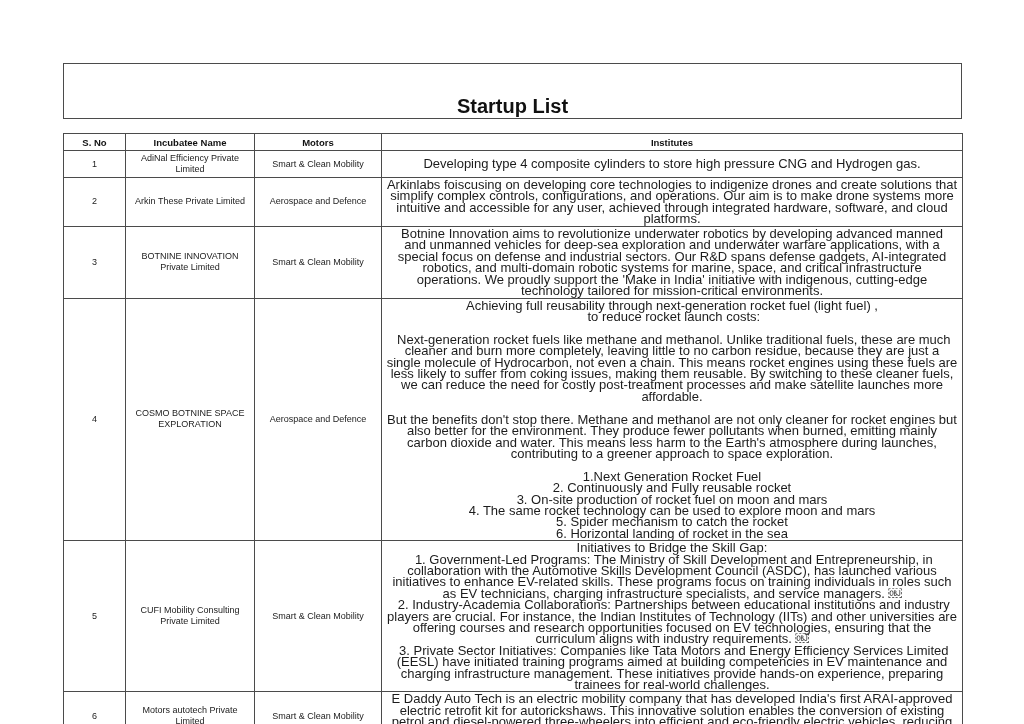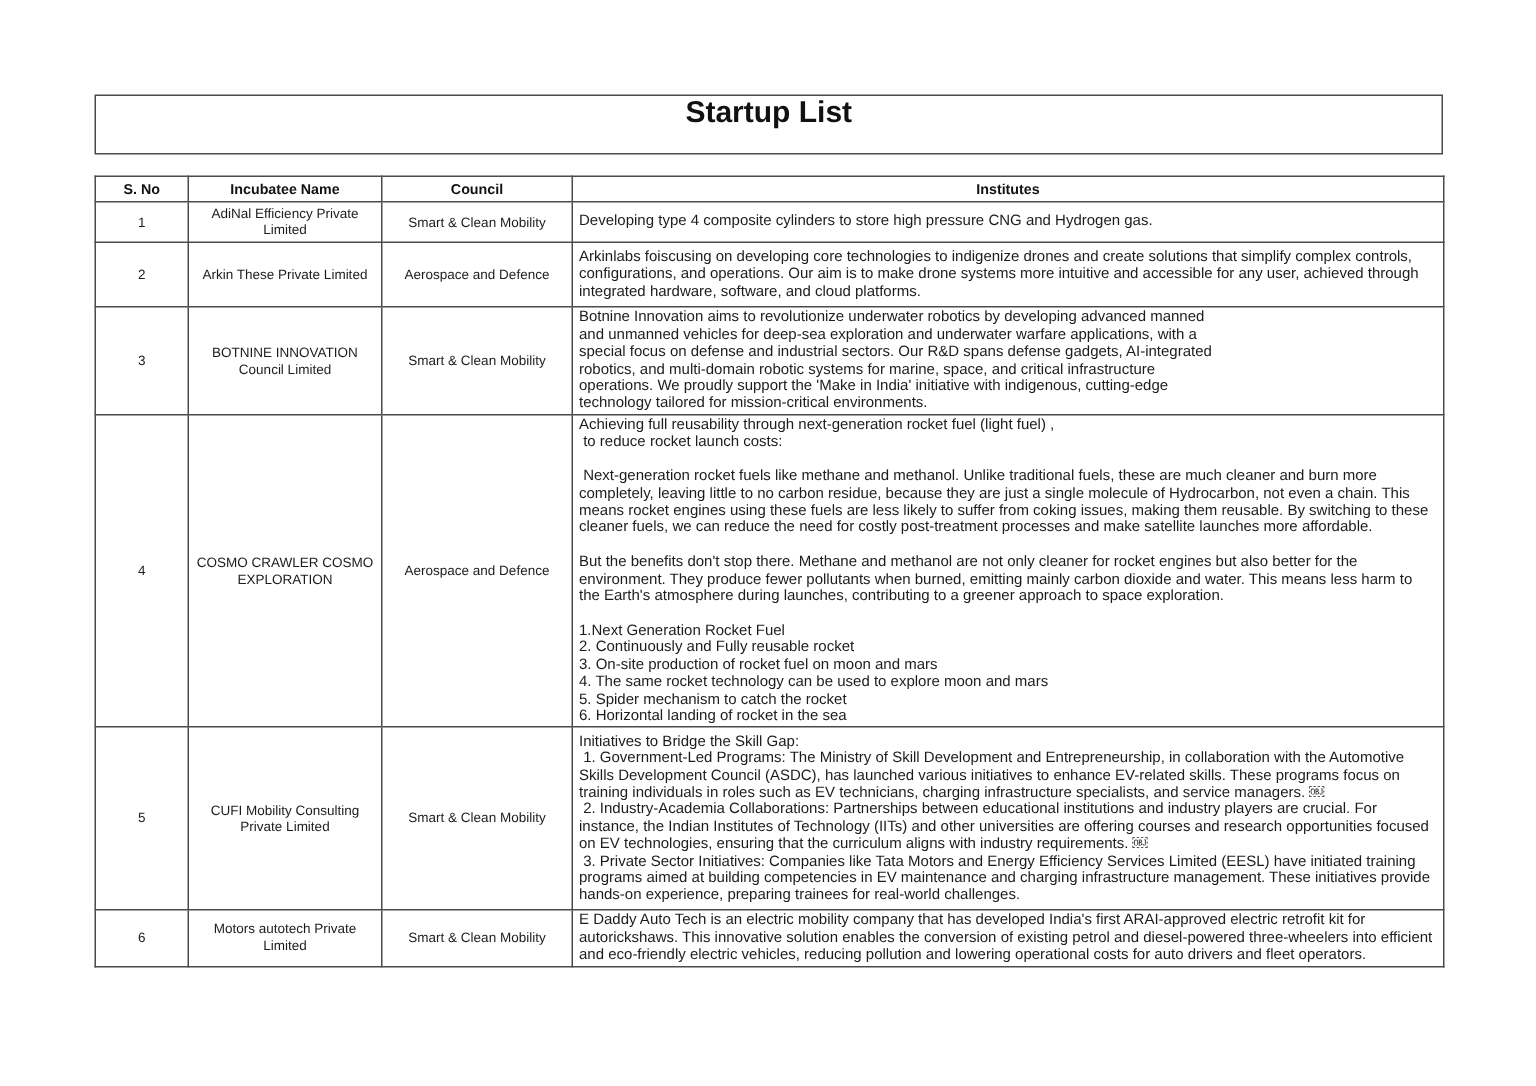--- a/index.html
+++ b/index.html
@@ -20,23 +20,23 @@
   }
   .doc {
     position: absolute;
     left: 63px;
     top: 63px;
     width: 899px;
   }
   .title-box {
     box-sizing: border-box;
     border: 1px solid #4b4b4b;
-    height: 40px;
+    height: 56px;
     display: flex;
-    align-items: flex-start;
+    align-items: flex-end;
     justify-content: center;
   }
   .title-box h1 {
     margin: 0;
     font-size: 20px;
     font-weight: bold;
     color: #111111;
   }
   table.startup-table {
     border-collapse: collapse;
@@ -60,25 +60,25 @@
   }
   td.c-sno, td.c-name, td.c-sector {
     text-align: center;
     vertical-align: middle;
     font-size: 9px;
     line-height: 11px;
     padding: 2px 3px;
   }
   td.c-desc {
     vertical-align: middle;
-    font-size: 10px;
+    font-size: 13px;
     line-height: 11.4px;
     padding: 1px 4px;
     white-space: pre-wrap;
-    text-align: left;
+    text-align: center;
   }
   tr.h-r1 { height: 23px; }
   tr.h-r2 { height: 43px; }
   tr.h-r3 { height: 72px; }
   tr.h-r4 { height: 207px; }
   tr.h-r5 { height: 122px; }
   tr.h-r6 { height: 37px; }
 </style>
 </head>
 <body>
@@ -94,51 +94,51 @@
       <colgroup>
         <col style="width:62px">
         <col style="width:129px">
         <col style="width:127px">
         <col style="width:581px">
       </colgroup>
       <thead>
         <tr>
           <th>S. No</th>
           <th>Incubatee Name</th>
-          <th>Council</th>
+          <th>Motors</th>
           <th>Institutes</th>
         </tr>
       </thead>
       <tbody>
         <tr class="h-r1">
           <td class="c-sno">1</td>
           <td class="c-name">AdiNal Efficiency Private Limited</td>
           <td class="c-sector">Smart &amp; Clean Mobility</td>
           <td class="c-desc">Developing type 4 composite cylinders to store high pressure CNG and Hydrogen gas.</td>
         </tr>
         <tr class="h-r2">
           <td class="c-sno">2</td>
           <td class="c-name">Arkin These Private Limited</td>
           <td class="c-sector">Aerospace and Defence</td>
           <td class="c-desc">Arkinlabs foiscusing on developing core technologies to indigenize drones and create solutions that simplify complex controls, configurations, and operations. Our aim is to make drone systems more intuitive and accessible for any user, achieved through integrated hardware, software, and cloud platforms.</td>
         </tr>
         <tr class="h-r3">
           <td class="c-sno">3</td>
-          <td class="c-name">BOTNINE INNOVATION Council Limited</td>
+          <td class="c-name">BOTNINE INNOVATION Private Limited</td>
           <td class="c-sector">Smart &amp; Clean Mobility</td>
           <td class="c-desc">Botnine Innovation aims to revolutionize underwater robotics by developing advanced manned
 and unmanned vehicles for deep-sea exploration and underwater warfare applications, with a
 special focus on defense and industrial sectors. Our R&amp;D spans defense gadgets, AI-integrated
 robotics, and multi-domain robotic systems for marine, space, and critical infrastructure
 operations. We proudly support the 'Make in India' initiative with indigenous, cutting-edge
 technology tailored for mission-critical environments.</td>
         </tr>
         <tr class="h-r4">
           <td class="c-sno">4</td>
-          <td class="c-name">COSMO CRAWLER COSMO EXPLORATION</td>
+          <td class="c-name">COSMO BOTNINE SPACE EXPLORATION</td>
           <td class="c-sector">Aerospace and Defence</td>
           <td class="c-desc">Achieving full reusability through next-generation rocket fuel (light fuel) ,
  to reduce rocket launch costs:
 
  Next-generation rocket fuels like methane and methanol. Unlike traditional fuels, these are much cleaner and burn more completely, leaving little to no carbon residue, because they are just a single molecule of Hydrocarbon, not even a chain. This means rocket engines using these fuels are less likely to suffer from coking issues, making them reusable. By switching to these cleaner fuels, we can reduce the need for costly post-treatment processes and make satellite launches more affordable.
 
 But the benefits don't stop there. Methane and methanol are not only cleaner for rocket engines but also better for the environment. They produce fewer pollutants when burned, emitting mainly carbon dioxide and water. This means less harm to the Earth's atmosphere during launches, contributing to a greener approach to space exploration.
 
 1.Next Generation Rocket Fuel
 2. Continuously and Fully reusable rocket

